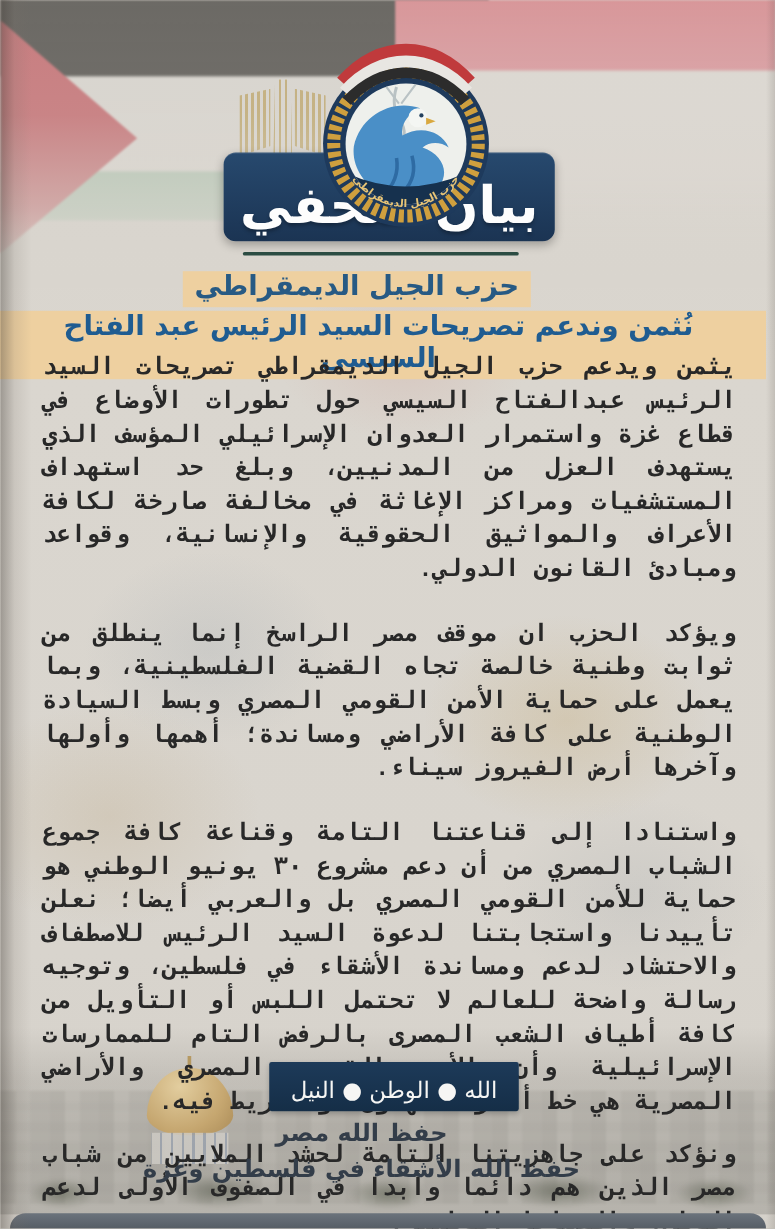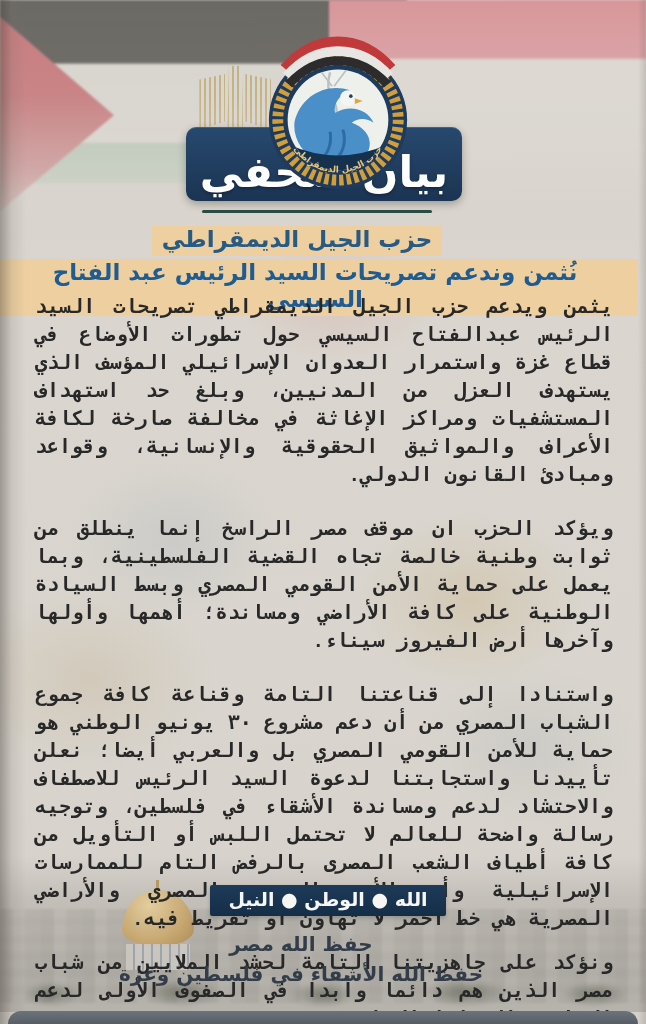--- a/index.html
+++ b/index.html
@@ -75,21 +75,21 @@
   .h-statement{color:#1f5c91;margin-top:3px;transform:translateX(-8px);}
   
   .body-text{position:absolute;top:294px;right:33px;left:35px;z-index:3;color:#282828;
     font-size:20px;font-weight:bold;line-height:28px;text-align:justify;}
   .body-text p{margin:0;font-family:Liberation Mono, monospace;}
   .body-text p + p{margin-top:26px;}
   .body-text p.cont{margin-top:16px;}
   
   .motto-wrap{position:absolute;top:885px;left:0;right:0;z-index:3;text-align:center;}
   .motto{display:inline-block;background:linear-gradient(180deg,#1d3a59,#152e47);color:#f6f6f4;
-    font-size:19px;font-weight:bold;padding:3px 18px 6px;border-radius:2px;transform:translateX(5px);
+    font-size:19px;font-weight:normal;padding:13px 18px 6px;border-radius:2px;transform:translateX(5px);
     box-shadow:0 2px 4px rgba(0,0,0,.2);}
   .blessings{position:absolute;top:929px;left:0;right:0;z-index:3;text-align:center;color:#333d49;
     font-weight:bold;transform:translateX(-22px);}
   .blessing-1{font-size:20px;line-height:30px;margin:0;}
   .blessing-2{font-size:20px;line-height:30px;margin:0;}
   .footer-bar{position:absolute;left:8px;right:8px;top:1011px;height:13px;z-index:3;
     background:linear-gradient(180deg,#6b737c,#565d65);border-radius:14px 14px 0 0;}
 </style>
 </head>
 <body>

